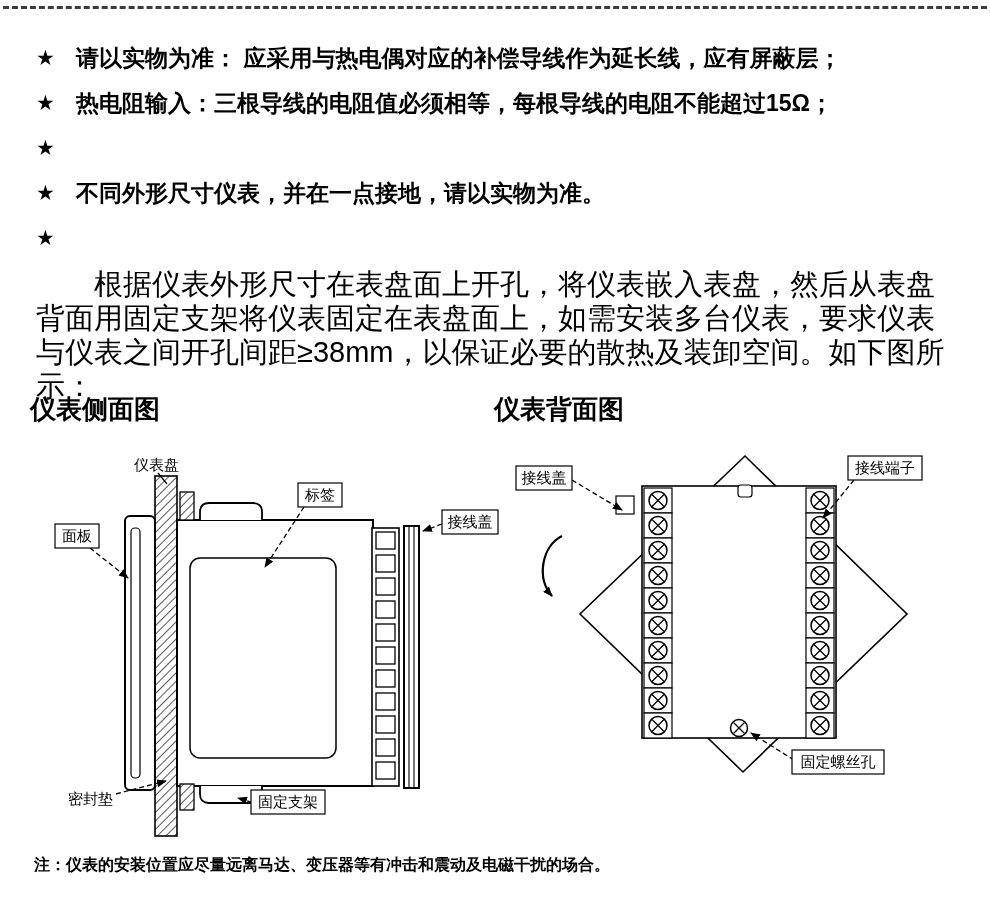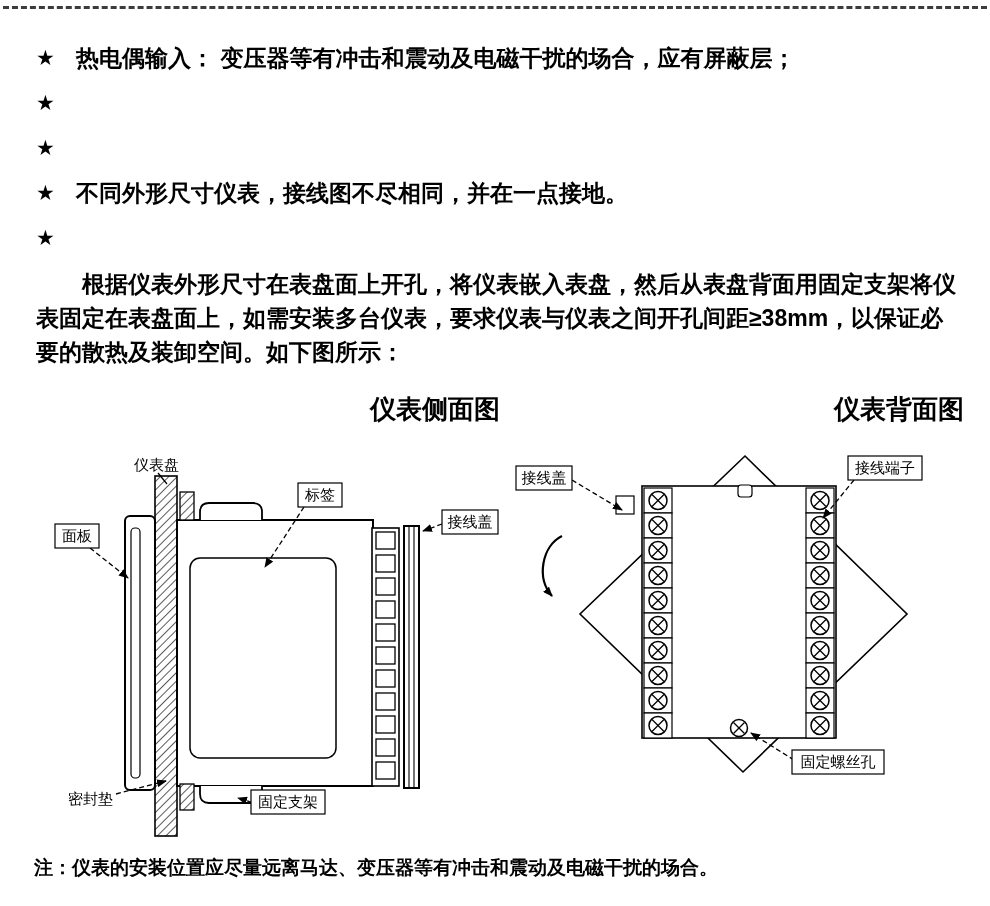--- a/index.html
+++ b/index.html
@@ -5,51 +5,52 @@
   * { margin:0; padding:0; box-sizing:border-box; }
   html,body { background:#f4f4f4; }
   body { font-family:"Liberation Sans","DejaVu Sans",sans-serif; color:#000; }
   .page { position:relative; width:990px; height:906px; background:#fff; margin:0 auto; overflow:hidden; }
   .cut-line { position:absolute; top:6px; left:3px; right:3px; border-top:3px dashed #3c3c3c; }
 
   .content { padding:42px 26px 0 36px; }
   .bullets { list-style:none; }
   .bullets li { display:flex; font-size:23px; font-weight:700; line-height:32px; margin-bottom:13px; }
   .bullets .star { width:26px; margin-right:14px; font-size:21px; line-height:32px; flex:none; }
-  .para { font-size:23px; font-weight:700; line-height:34px; text-indent:2em; margin:8px 2px 16px 0; }
-
-  .diagram-title { position:absolute; top:392px; width:470px; text-align:right;
+  .para { font-size:29px; font-weight:400; line-height:34px; text-indent:2em; margin:8px 2px 16px 0; }
+
+  .diagram-title { position:absolute; top:392px; width:470px; text-align:left;
                    font-family:Liberation Mono, monospace; font-size:26px; font-weight:700; }
   #side-title { left:30px; } #back-title { left:494px; }
   svg.diag { position:absolute; top:428px; }
   #side-svg { left:30px; } #back-svg { left:510px; }
   svg text { font-size:15px; fill:#000; font-family:"Liberation Sans","DejaVu Sans",sans-serif; }
-  .note { position:absolute; top:855px; left:34px; font-size:19px; font-weight:700; }
+  .note { position:absolute; top:855px; left:34px; font-size:16px; font-weight:700; }
 </style>
 </head>
 <body>
 
 <div class="page">
   <div class="cut-line"></div>
 
   <div class="content">
     <ul class="bullets">
       <li>
         <span class="star">★</span>
-        <span>热电偶输入： 变压器等有冲击和震动及电磁干扰的场合，应有屏蔽层；</span>
-      </li>
-      <li>
-        <span class="star">★</span>
-      </li>
-      <li>
-        <span class="star">★</span>
-      </li>
-      <li>
-        <span class="star">★</span>
-        <span>不同外形尺寸仪表，接线图不尽相同，并在一点接地。</span>
+        <span>请以实物为准： 应采用与热电偶对应的补偿导线作为延长线，应有屏蔽层；</span>
+      </li>
+      <li>
+        <span class="star">★</span>
+        <span>热电阻输入：三根导线的电阻值必须相等，每根导线的电阻不能超过15Ω；</span>
+      </li>
+      <li>
+        <span class="star">★</span>
+      </li>
+      <li>
+        <span class="star">★</span>
+        <span>不同外形尺寸仪表，并在一点接地，请以实物为准。</span>
       </li>
       <li>
         <span class="star">★</span>
       </li>
     </ul>
     <p class="para">根据仪表外形尺寸在表盘面上开孔，将仪表嵌入表盘，然后从表盘背面用固定支架将仪表固定在表盘面上，如需安装多台仪表，要求仪表与仪表之间开孔间距≥38mm，以保证必要的散热及装卸空间。如下图所示：</p>
   </div>
 
   <div class="diagram-title" id="side-title">仪表侧面图</div>
   <div class="diagram-title" id="back-title">仪表背面图</div>

